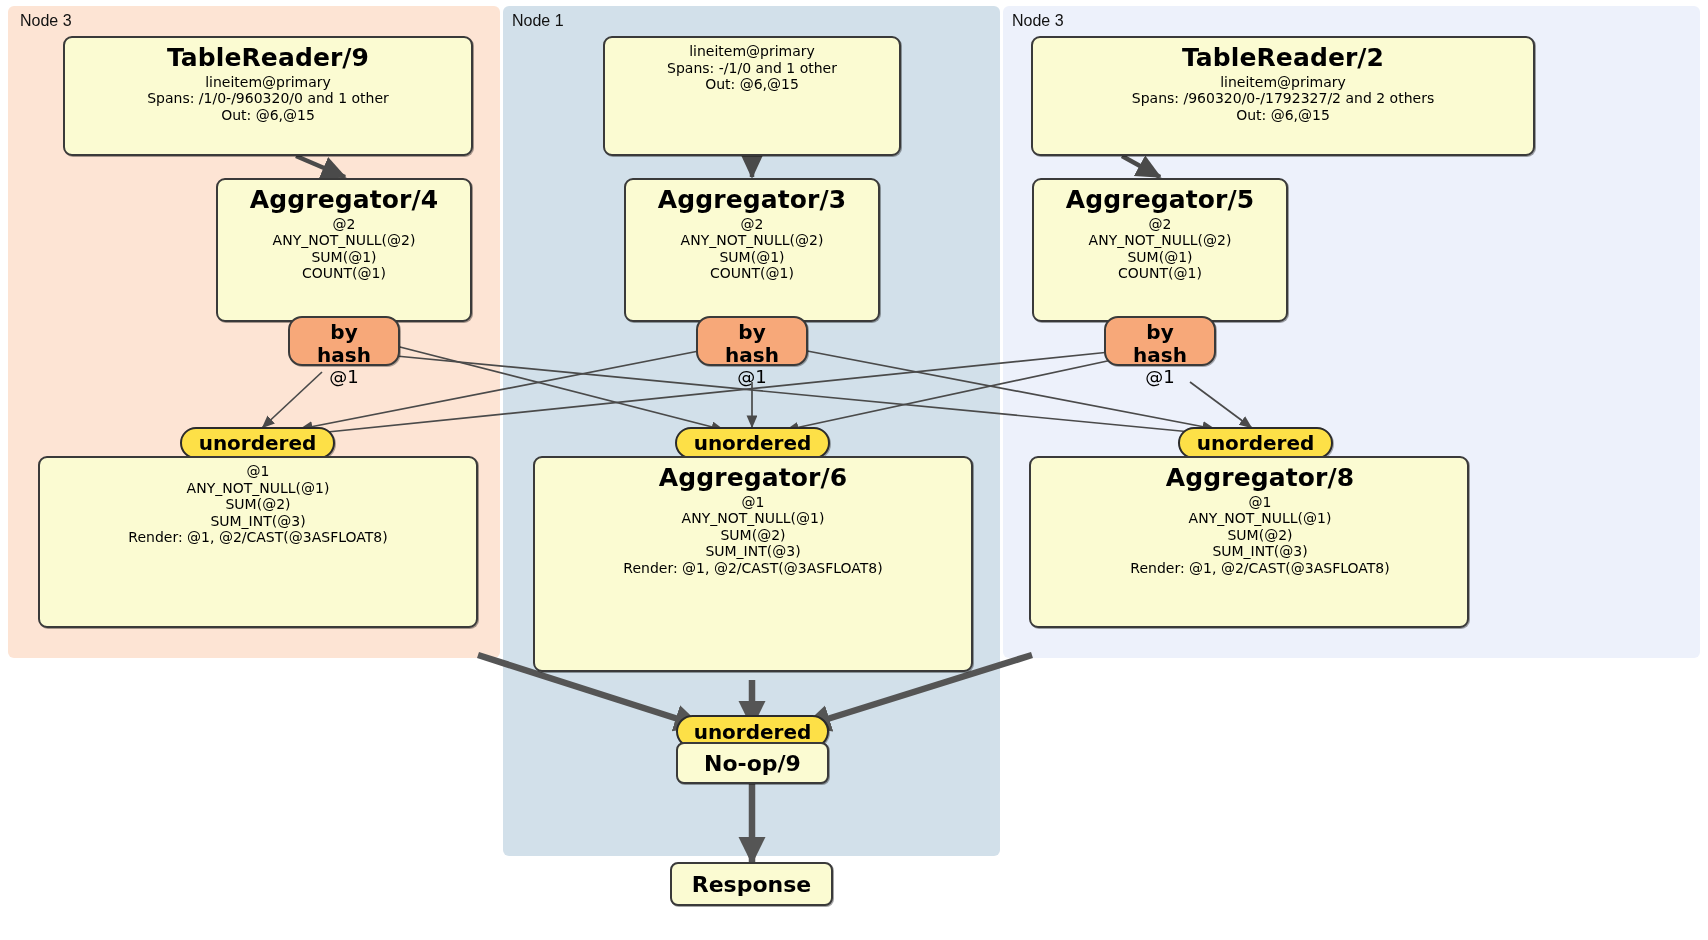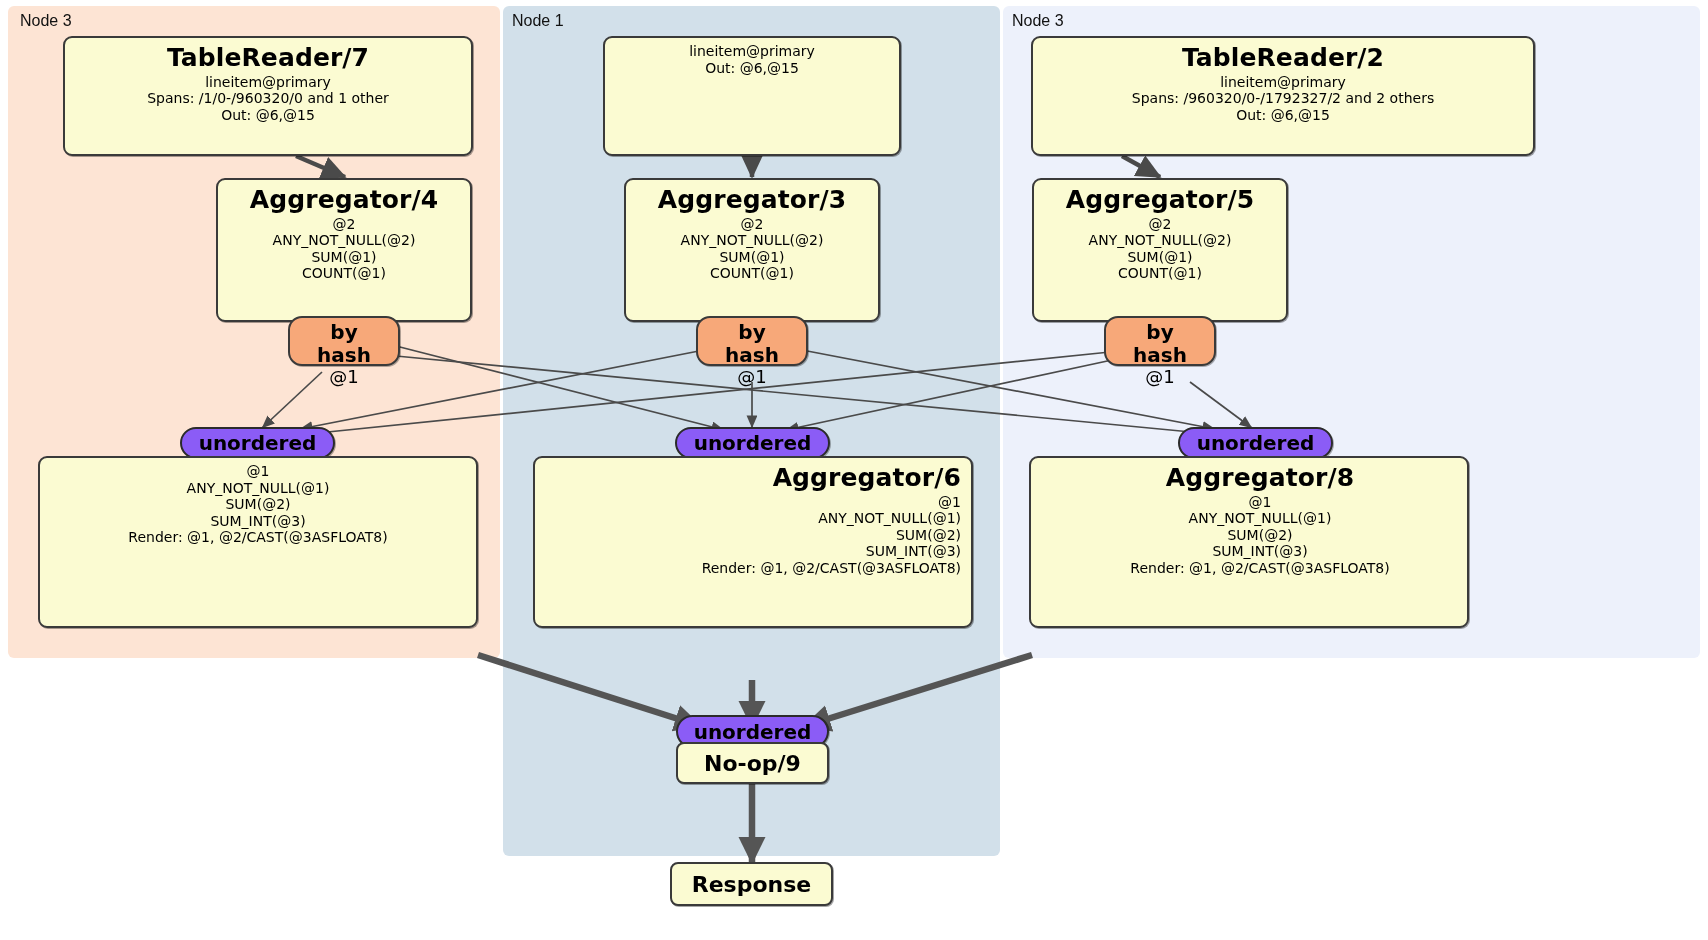--- a/index.html
+++ b/index.html
@@ -16,21 +16,21 @@
   .proc-title{font-weight:bold;font-size:25px;line-height:1.22;letter-spacing:.1px;}
   .proc-line{font-size:14px;white-space:nowrap;}
 
   .router-hash{position:absolute;background:#F7A879;border:2.5px solid #3a3a3a;border-radius:14px;
                box-sizing:border-box;text-align:center;padding:3px 12px 12px;
                font-family:"DejaVu Sans",sans-serif;color:#000;line-height:1.14;
                box-shadow:1px 1px 0 rgba(0,0,0,.3);}
   .router-hash .rh-t{font-weight:bold;font-size:20px;}
   .router-hash .rh-s{font-size:18px;}
 
-  .router-pill{position:absolute;background:#8b5cf6;border:2.5px solid #2b2b2b;border-radius:999px;
+  .router-pill{position:absolute;background:#fde047;border:2.5px solid #2b2b2b;border-radius:999px;
                box-sizing:border-box;text-align:center;
                font-family:"DejaVu Sans",sans-serif;font-weight:bold;font-size:20px;color:#000;
                display:flex;align-items:center;justify-content:center;
                box-shadow:1px 1px 0 rgba(0,0,0,.3);}
 
   .mini-box{position:absolute;background:#FBFBD2;border:2.5px solid #3a3a3a;border-radius:8px;
             box-sizing:border-box;display:flex;align-items:center;justify-content:center;
             font-family:"DejaVu Sans",sans-serif;font-weight:bold;font-size:22px;color:#000;
             box-shadow:1px 1px 0 rgba(0,0,0,.35);}
 
@@ -87,28 +87,29 @@
     <path class="e-thick" marker-end="url(#ah-thick)" d="M478,655 L700,726"></path>
     <path class="e-thick" marker-end="url(#ah-thick)" d="M752,680 L752,726"></path>
     <path class="e-thick" marker-end="url(#ah-thick)" d="M1032,655 L805,726"></path>
 
     <path class="e-thick" marker-end="url(#ah-thick)" d="M752,784 L752,862"></path>
   </svg>
 
   <div class="layer-boxes">
 
   <div class="proc-box" style="left:63px;top:36px;width:410px;height:120px;">
-    <div class="proc-title">TableReader/7</div>
+    <div class="proc-title">TableReader/9</div>
     <div class="proc-line">lineitem@primary</div>
     <div class="proc-line">Spans: /1/0-/960320/0 and 1 other</div>
     <div class="proc-line">Out: @6,@15</div>
   </div>
 
   <div class="proc-box" style="left:603px;top:36px;width:298px;height:120px;">
     <div class="proc-line">lineitem@primary</div>
+    <div class="proc-line">Spans: -/1/0 and 1 other</div>
     <div class="proc-line">Out: @6,@15</div>
   </div>
 
   <div class="proc-box" style="left:1031px;top:36px;width:504px;height:120px;">
     <div class="proc-title">TableReader/2</div>
     <div class="proc-line">lineitem@primary</div>
     <div class="proc-line">Spans: /960320/0-/1792327/2 and 2 others</div>
     <div class="proc-line">Out: @6,@15</div>
   </div>
 
@@ -154,21 +155,21 @@
   <div class="router-pill" style="left:1178px;top:427px;width:155px;height:32px;">unordered</div>
 
   <div class="proc-box" style="left:38px;top:456px;width:440px;height:172px;">
     <div class="proc-line">@1</div>
     <div class="proc-line">ANY_NOT_NULL(@1)</div>
     <div class="proc-line">SUM(@2)</div>
     <div class="proc-line">SUM_INT(@3)</div>
     <div class="proc-line">Render: @1, @2/CAST(@3ASFLOAT8)</div>
   </div>
 
-  <div class="proc-box" style="left:533px;top:456px;width:440px;height:172px;text-align:right;">
+  <div class="proc-box" style="left:533px;top:456px;width:440px;height:216px;">
     <div class="proc-title">Aggregator/6</div>
     <div class="proc-line">@1</div>
     <div class="proc-line">ANY_NOT_NULL(@1)</div>
     <div class="proc-line">SUM(@2)</div>
     <div class="proc-line">SUM_INT(@3)</div>
     <div class="proc-line">Render: @1, @2/CAST(@3ASFLOAT8)</div>
   </div>
 
   <div class="proc-box" style="left:1029px;top:456px;width:440px;height:172px;padding-left:32px;">
     <div class="proc-title">Aggregator/8</div>

